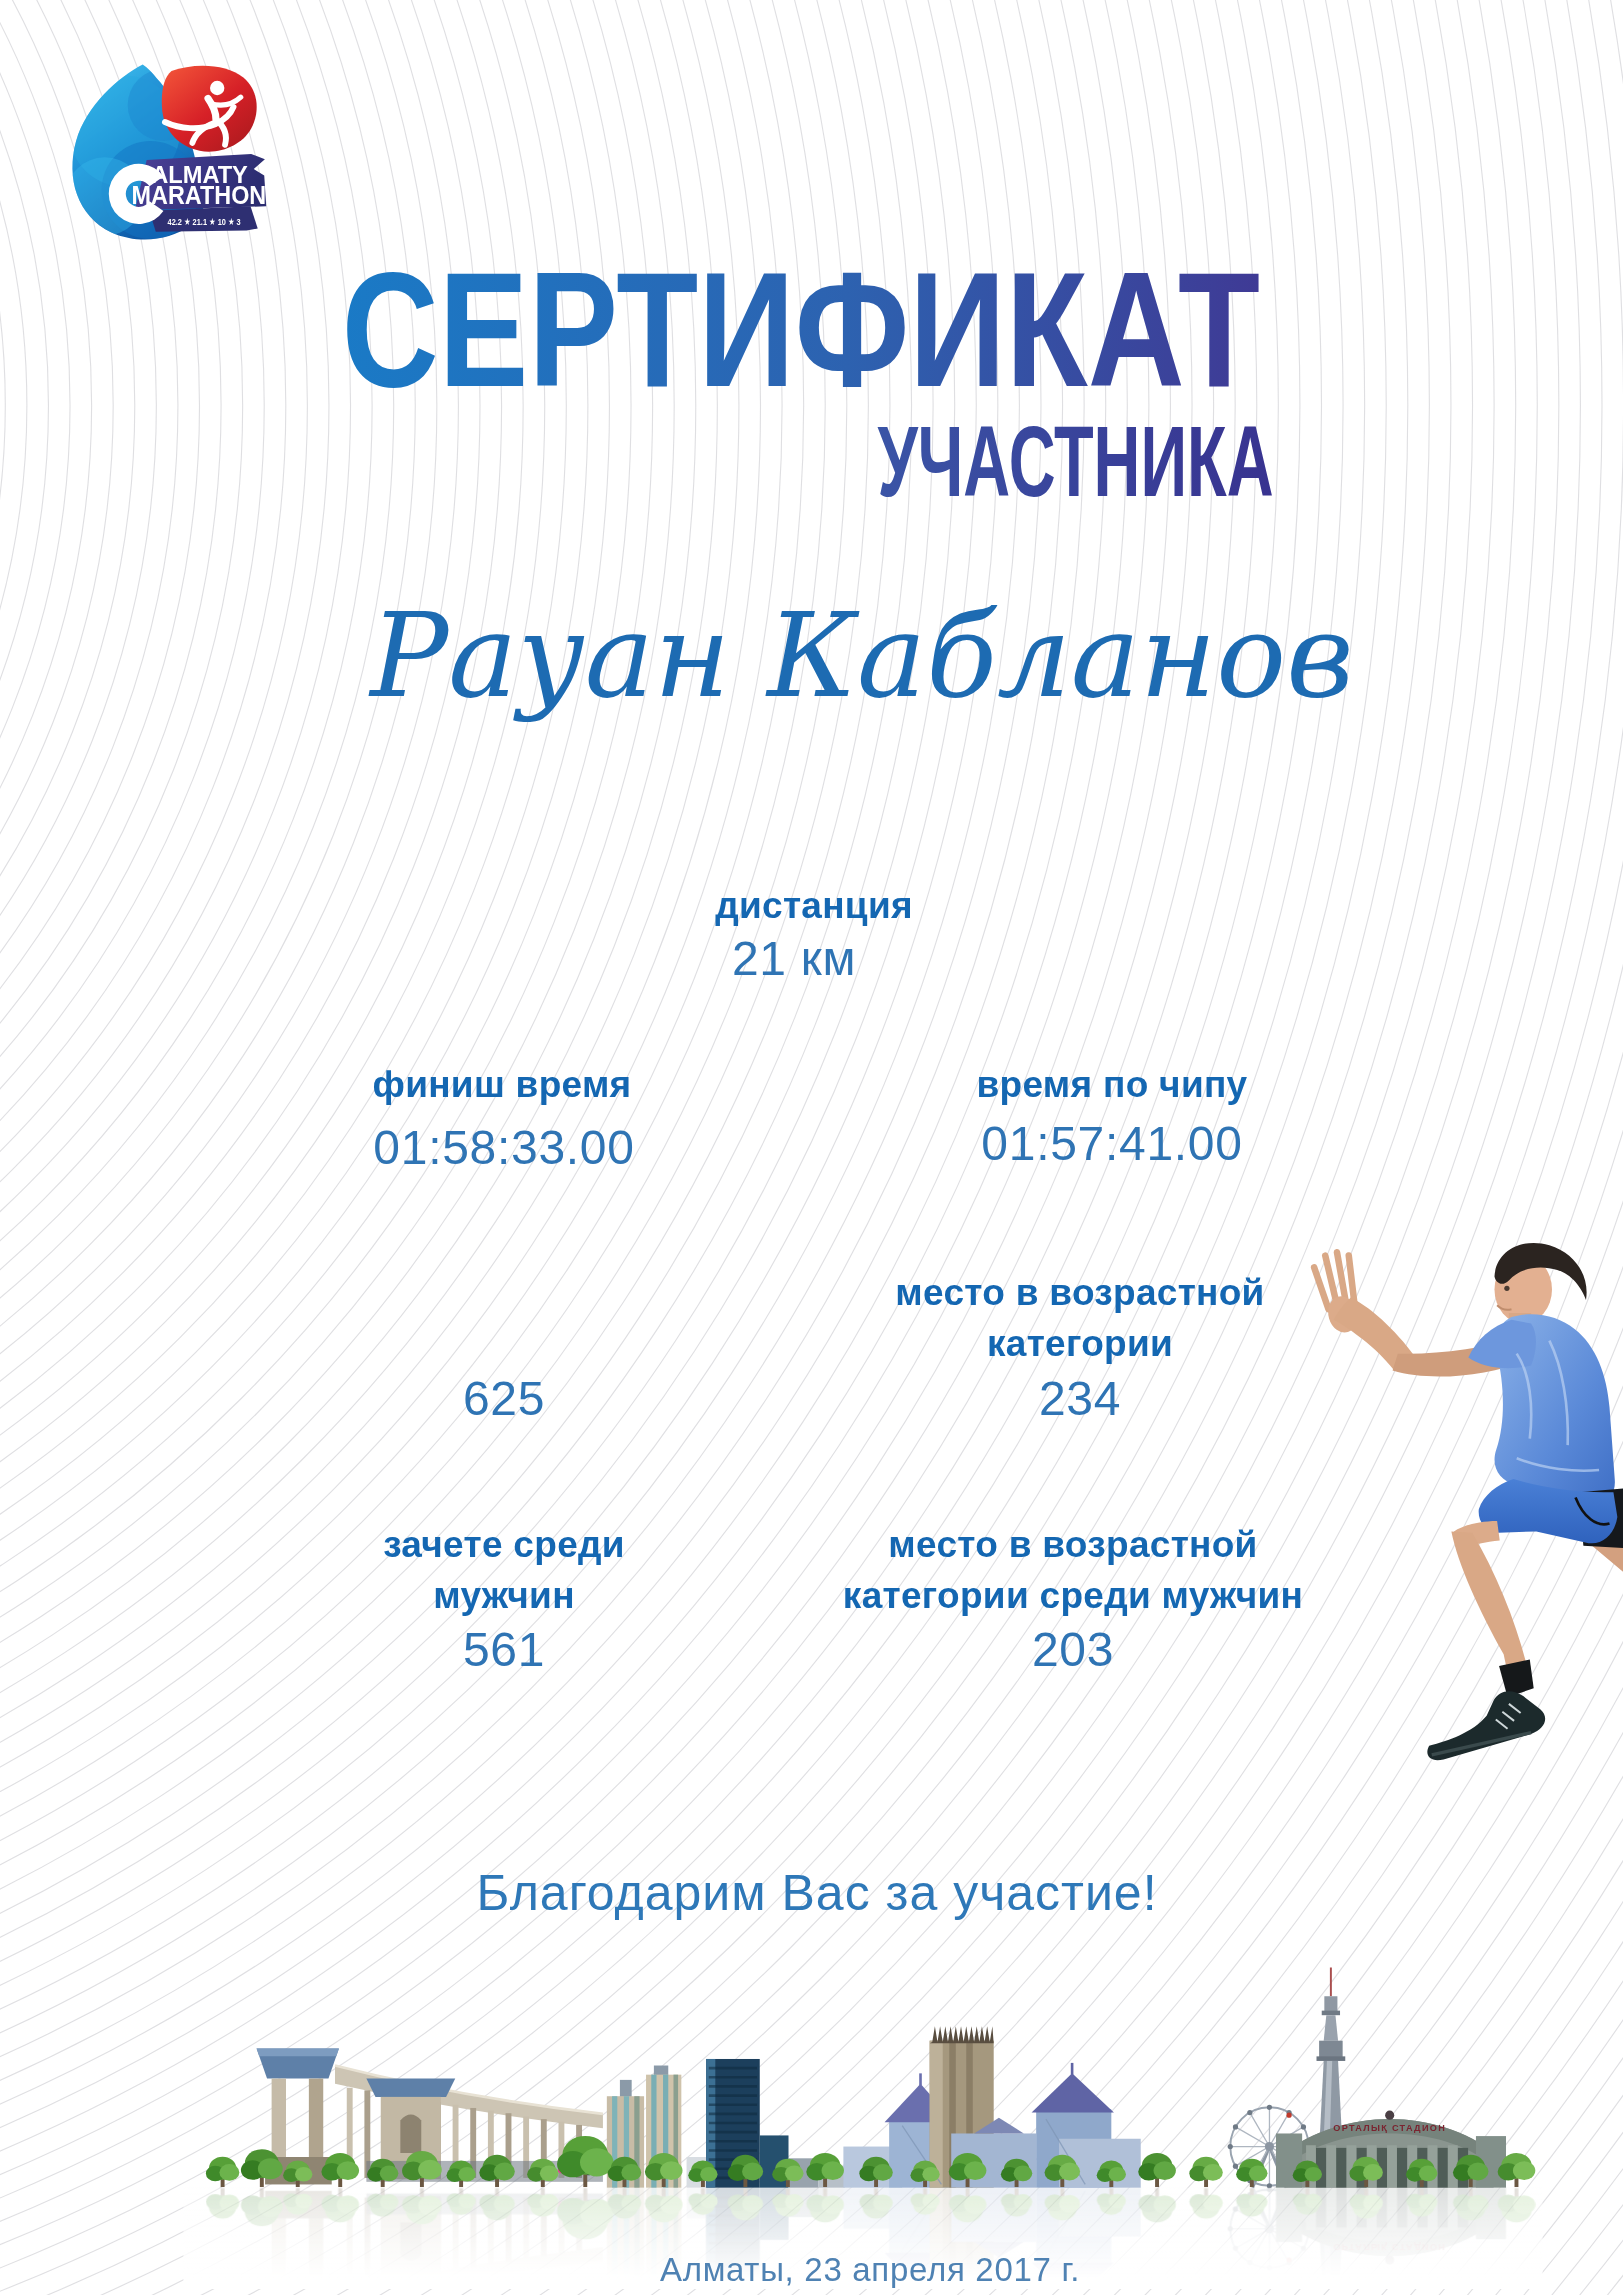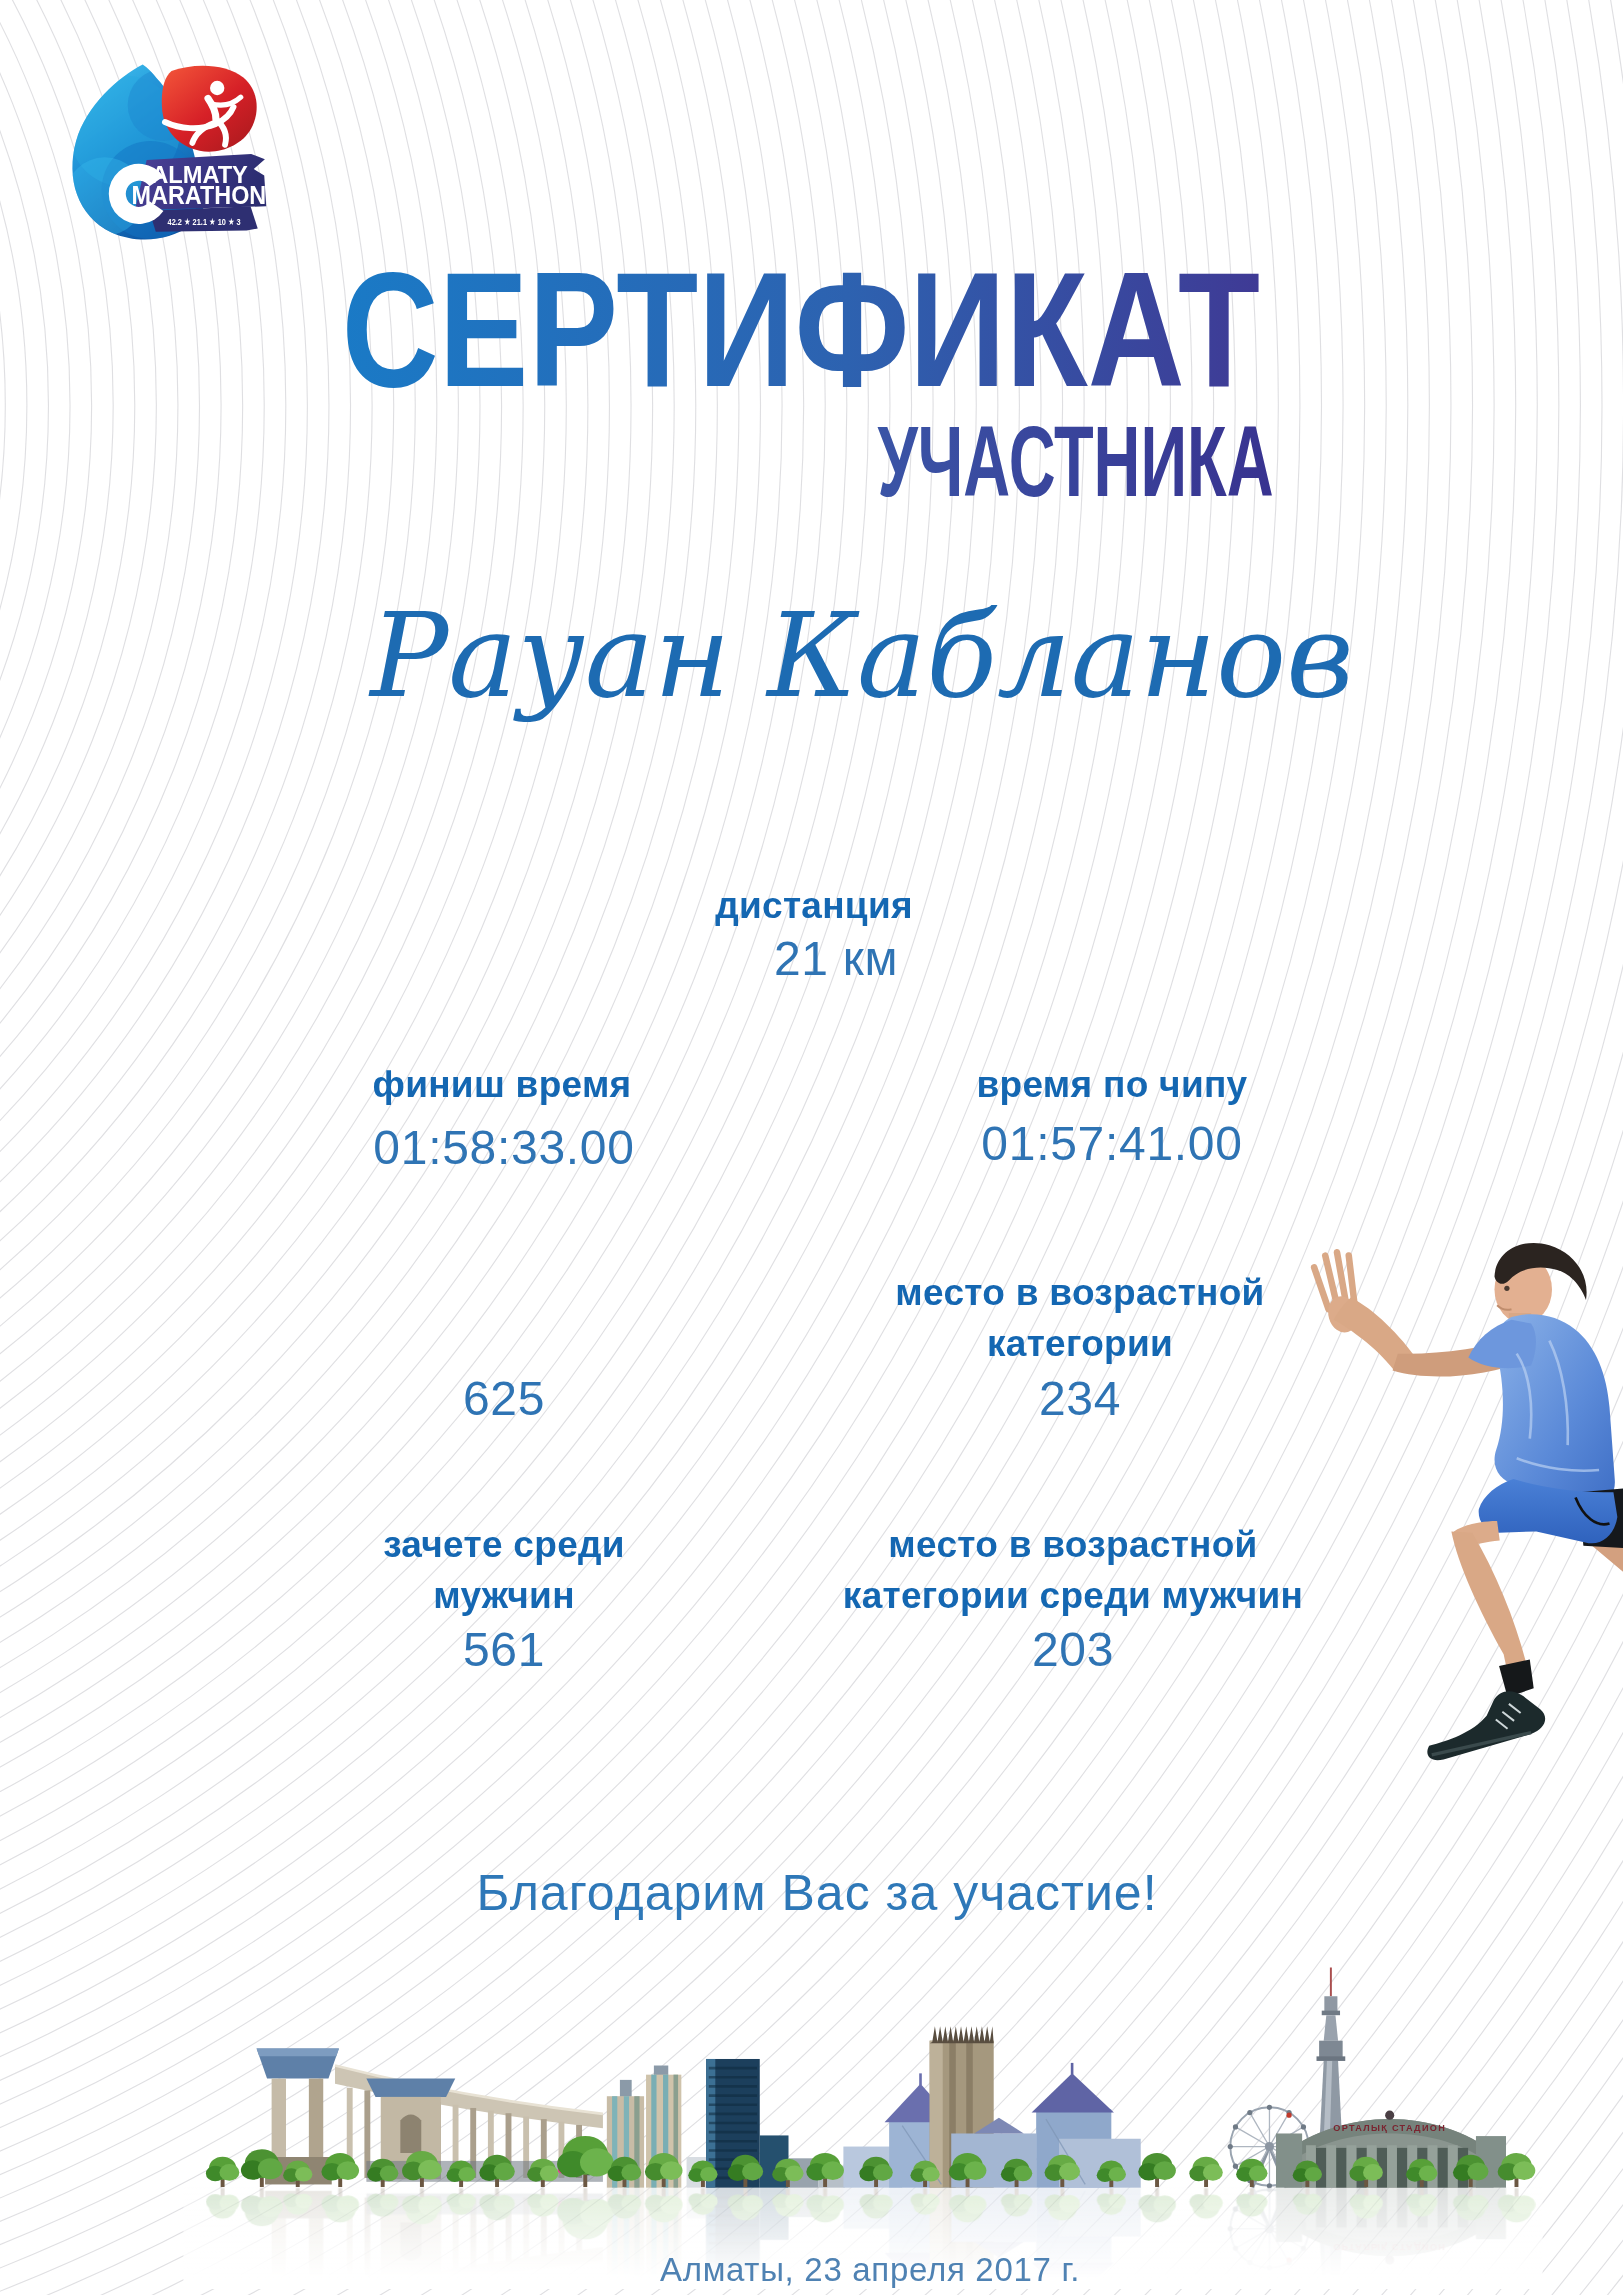--- a/index.html
+++ b/index.html
@@ -203,21 +203,21 @@
           <stop offset="1" stop-color="#383390"></stop>
       </linearGradient>
     </defs>
     <text x="325" y="130" text-anchor="middle" font-size="152" font-weight="bold" fill="url(#subGrad)" textLength="606" lengthAdjust="spacingAndGlyphs">УЧАСТНИКА</text>
   </svg>
 
   <div class="abs cx name-script z1" style="left:821px;top:592px;margin-left:41px;">Рауан Кабланов</div>
 
 
   <div class="abs cx stat-label z1" style="left:814px;top:880px;">дистанция</div>
-  <div class="abs cx stat-value z1" style="left:836px;top:931px;">21 км</div>
+  <div class="abs cx stat-value z1" style="left:794px;top:931px;">21 км</div>
 
   <div class="abs cx stat-label z1" style="left:502px;top:1059px;">финиш время</div>
   <div class="abs cx stat-value z1" style="left:504px;top:1120px;">01:58:33.00</div>
   <div class="abs cx stat-label z1" style="left:1112px;top:1059px;">время по чипу</div>
   <div class="abs cx stat-value z1" style="left:1112px;top:1116px;">01:57:41.00</div>
 
   <div class="abs cx stat-value z1" style="left:504px;top:1371px;">625</div>
   <div class="abs z1" style="left:1080px;top:1267px;">
     <div class="cx stat-label">место в возрастной</div>
     <div class="cx stat-label">категории</div>

